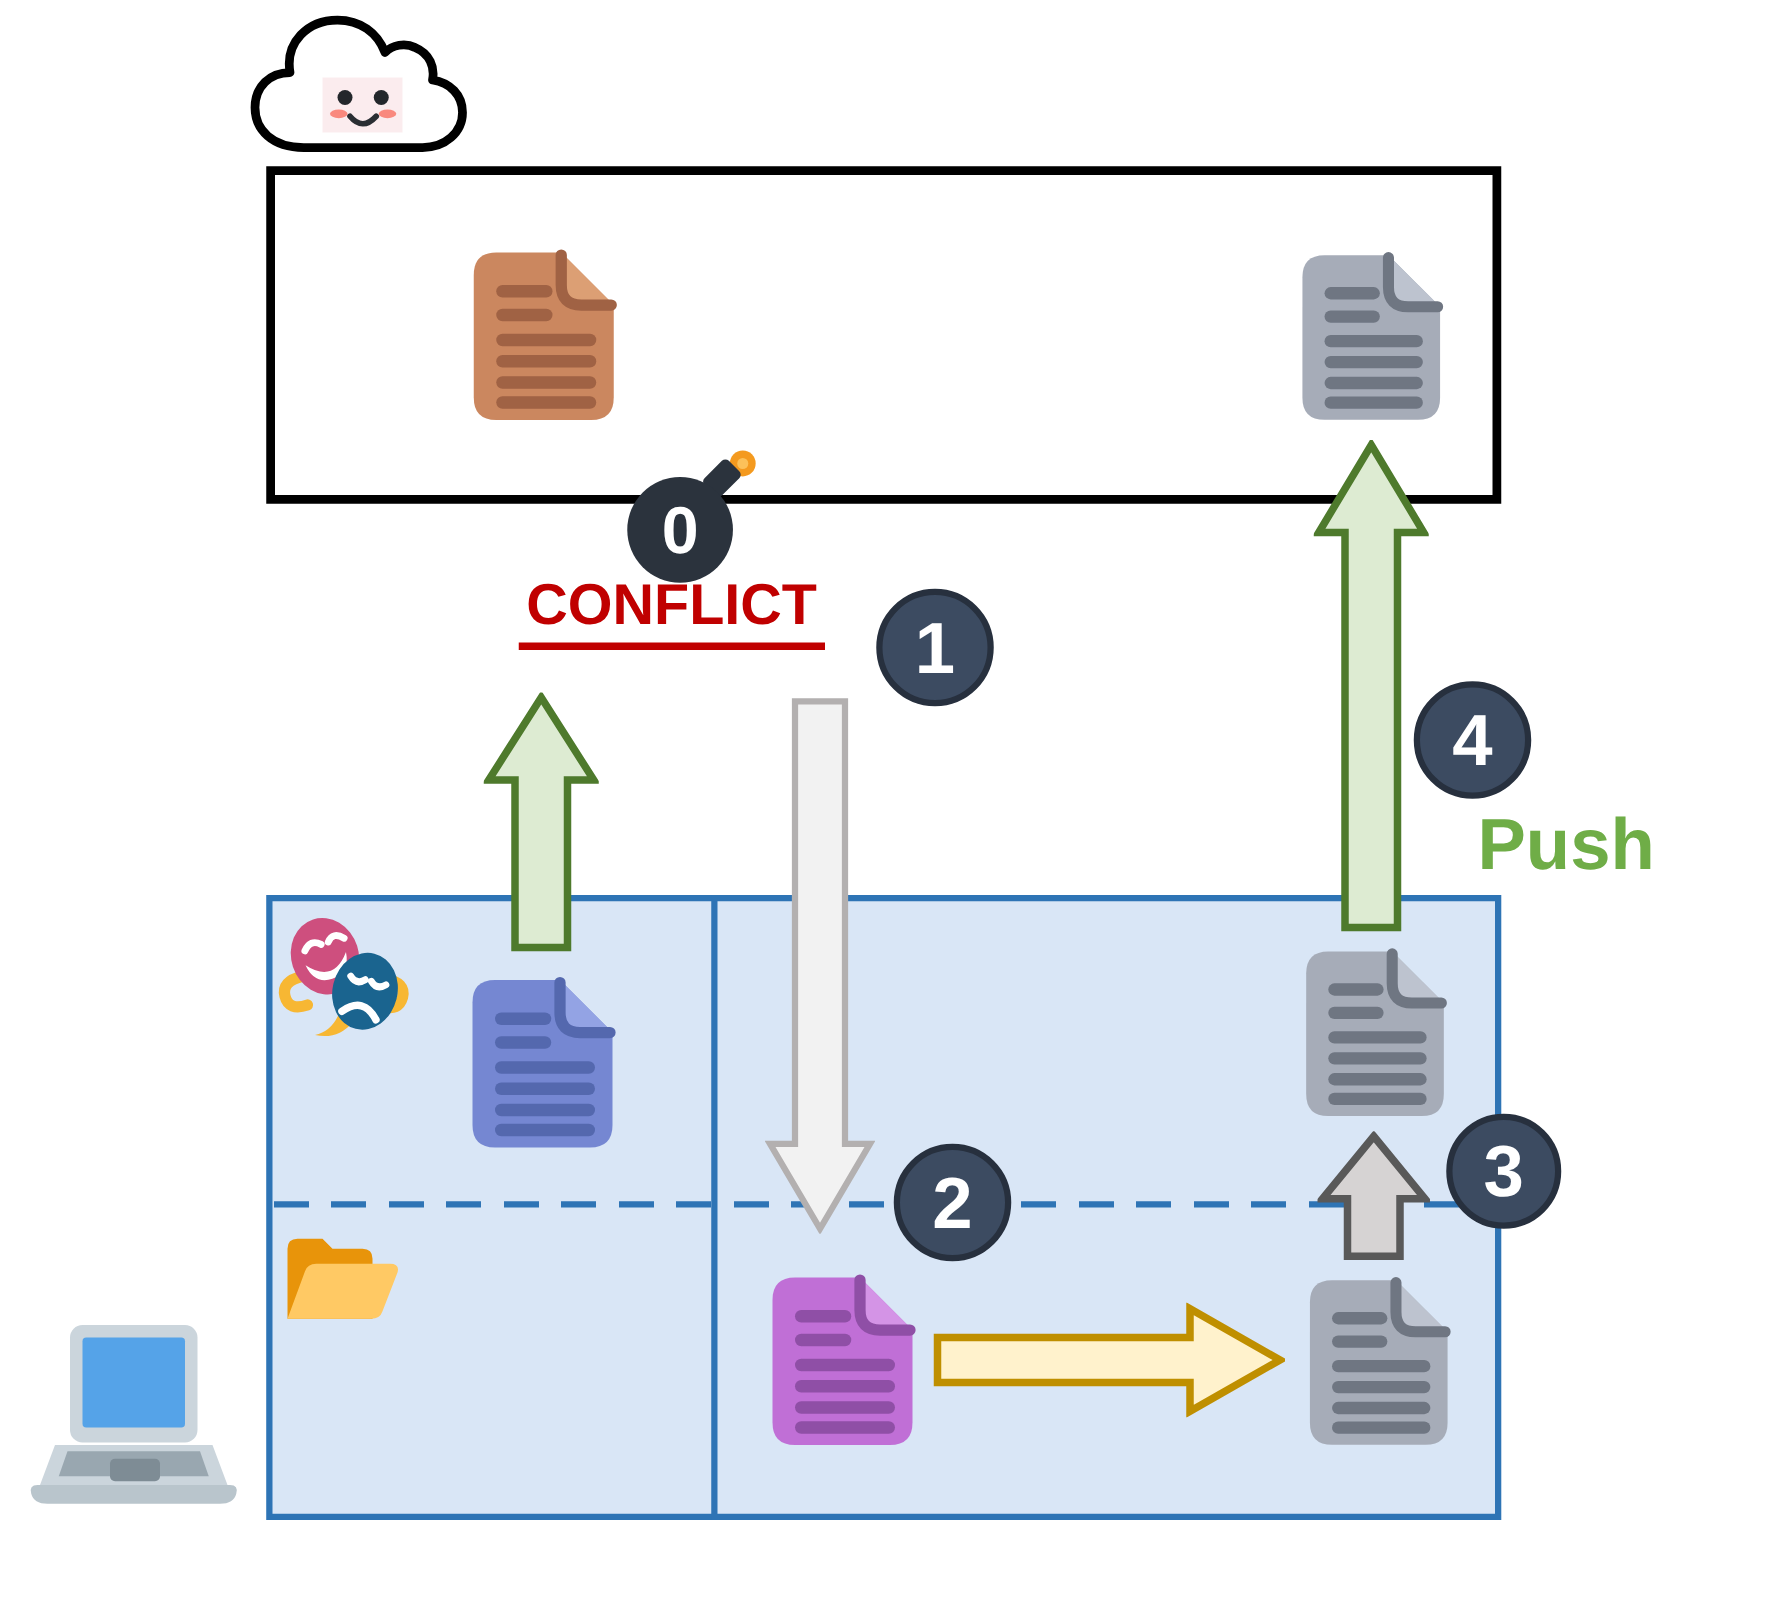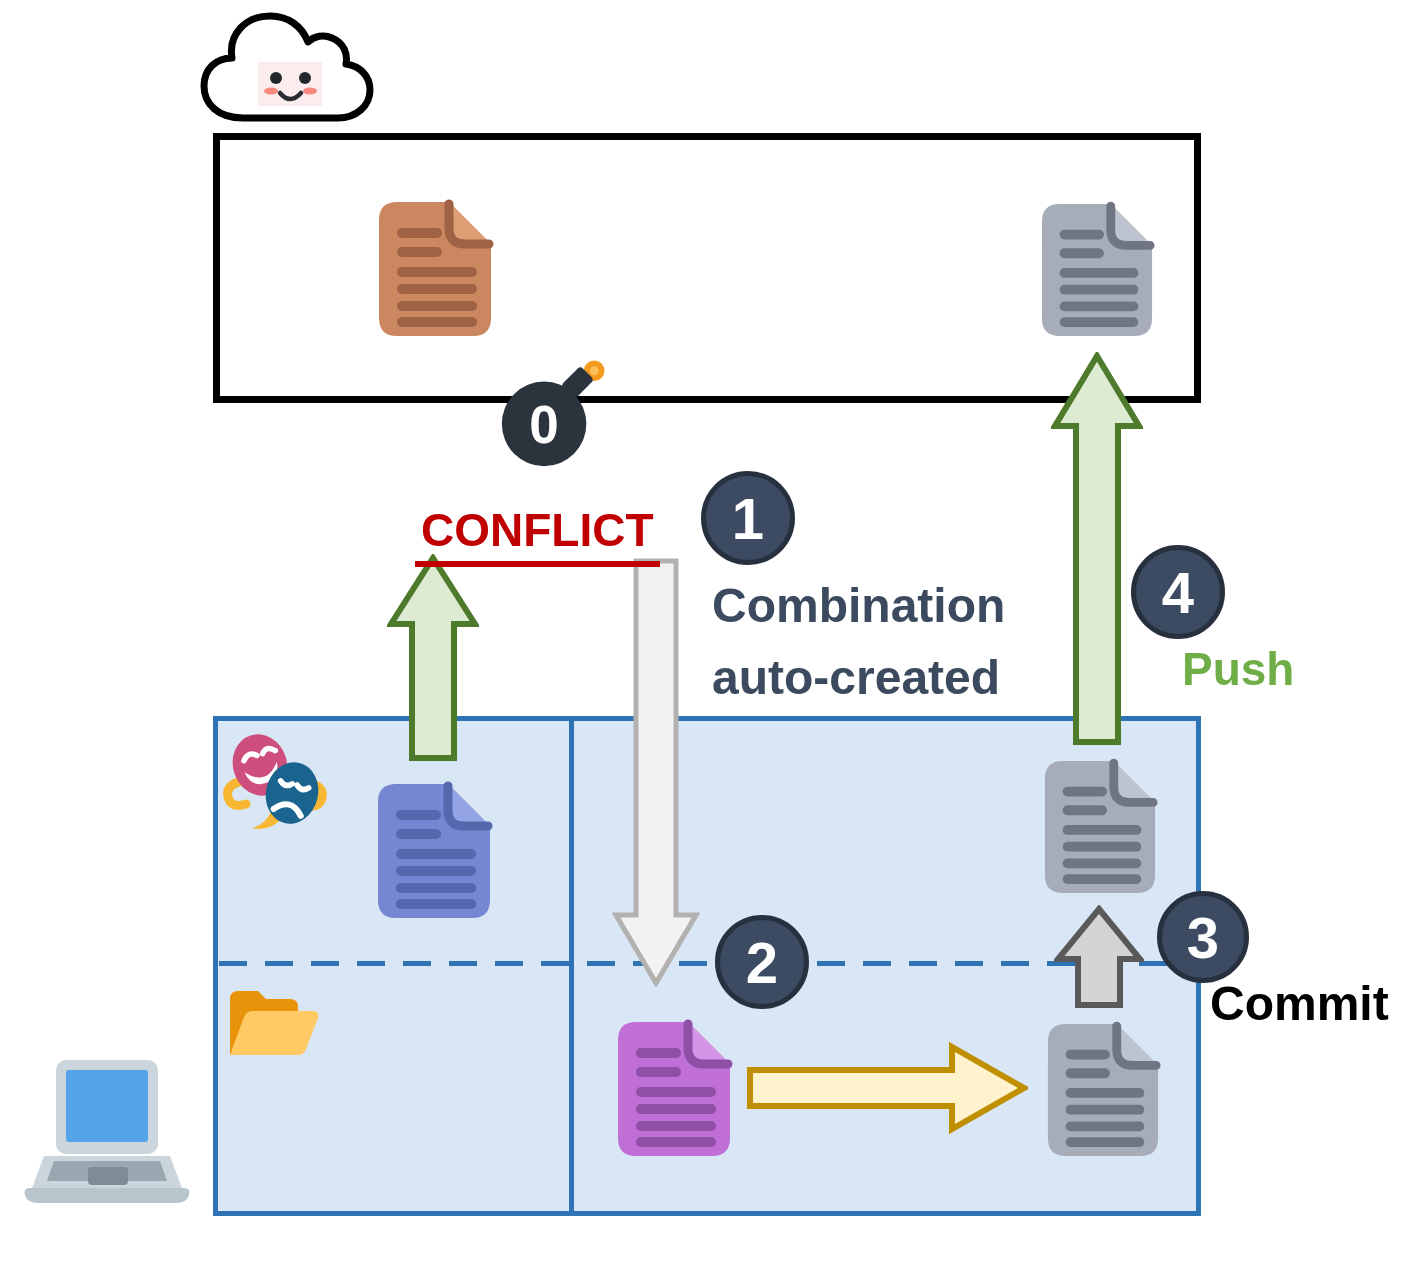--- a/index.html
+++ b/index.html
@@ -62,24 +62,24 @@
          background:var(--badge-navy);border:5px solid var(--badge-ring);
          display:flex;align-items:center;justify-content:center;
          color:#fff;font-size:58px;font-weight:bold;}
   .badge-1{left:701px;top:471px;}
   .badge-2{left:715px;top:915px;}
   .badge-3{left:1157px;top:891px;width:92px;height:92px;}
   .badge-4{left:1131px;top:545px;}
 
   
   .lbl{font-weight:bold;white-space:nowrap;}
-  .conflict-label{left:415px;top:503px;color:var(--conflict-red);font-size:46px;
+  .conflict-label{left:415px;top:456px;color:var(--conflict-red);font-size:46px;
                   border-bottom:6px solid var(--conflict-red);padding:0 6px 4px 6px;}
   .combination-label{left:712px;top:570px;color:var(--label-navy);font-size:48px;line-height:72px;}
-  .push-label{left:1182px;top:642px;color:var(--push-green);font-size:46px;}
+  .push-label{left:1182px;top:642px;color:var(--push-green);font-size:58px;}
   .resolve-label{left:790px;top:999px;color:var(--resolve-gold);font-size:46px;}
   .commit-label{left:1210px;top:976px;color:var(--commit-black);font-size:48px;}
   .attribution{left:918px;top:1222px;color:var(--attribution-gray);font-size:40px;}
 
   .cloud-wrap{left:198px;top:6px;width:180px;height:120px;}
   .bomb-wrap{left:488px;top:358px;width:122px;height:116px;}
   .bomb-num{font-family:"Liberation Sans",sans-serif;font-weight:bold;font-size:54px;fill:#fff;}
   .masks-wrap{left:220px;top:731px;width:112px;height:100px;}
   .folder-wrap{left:224px;top:985px;width:100px;height:76px;}
   .laptop-wrap{left:16px;top:1058px;width:180px;height:152px;}
@@ -253,20 +253,15 @@
     <span>2</span>
   </div>
   <div class="abs badge badge-3">
     <span>3</span>
   </div>
   <div class="abs badge badge-4">
     <span>4</span>
   </div>
 
   <div class="abs lbl conflict-label">CONFLICT</div>
-  <div class="abs lbl combination-label">
-    <div>Combination</div>
-    <div>auto-created</div>
-  </div>
-  <div class="abs lbl commit-label">Commit</div>
   <div class="abs lbl push-label">Push</div>
 
 </div>
 
 </body></html>

